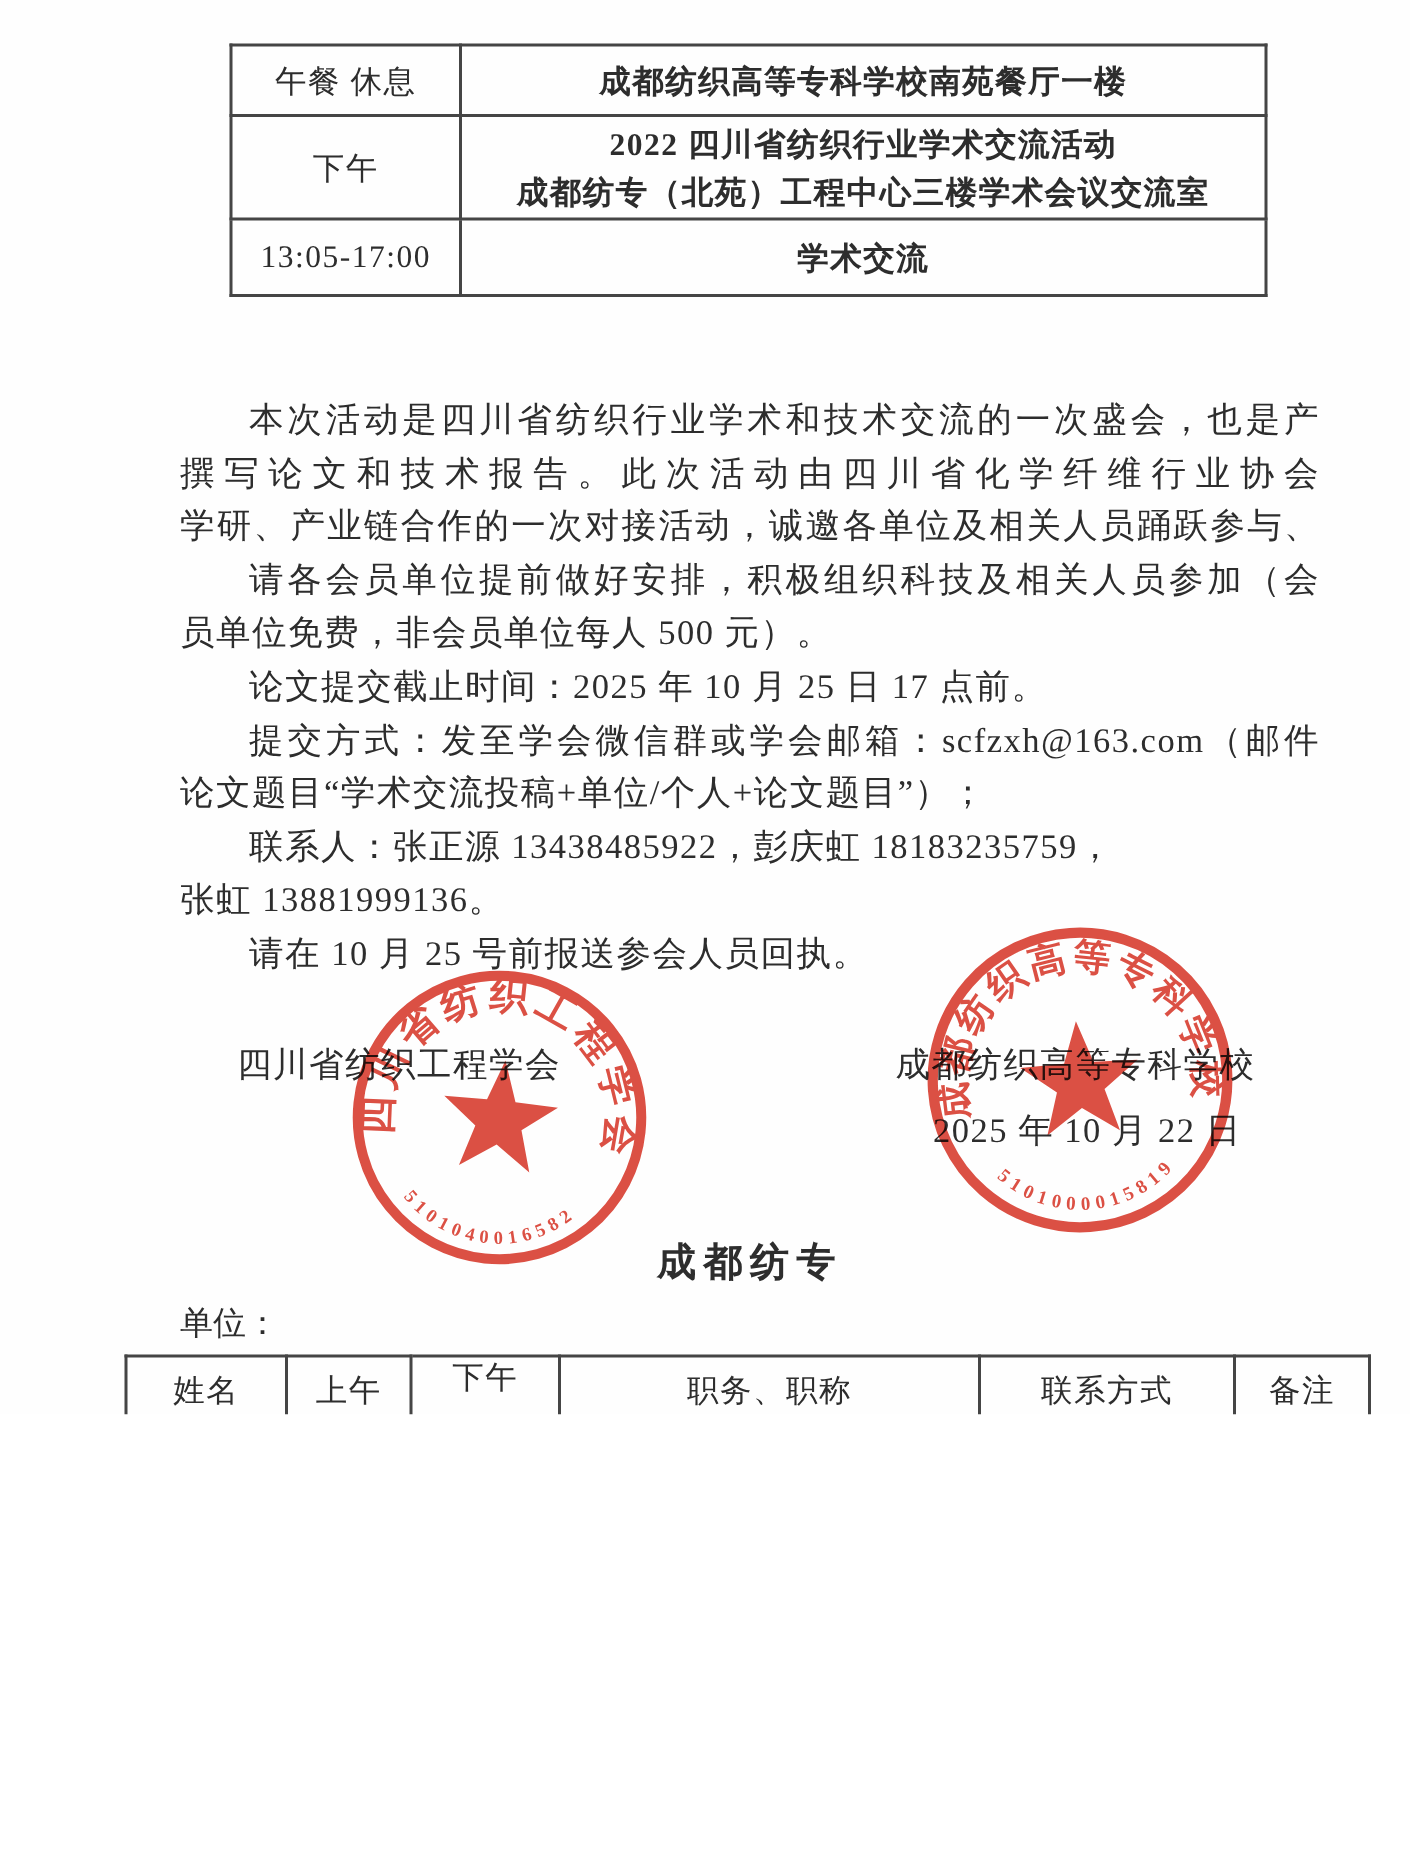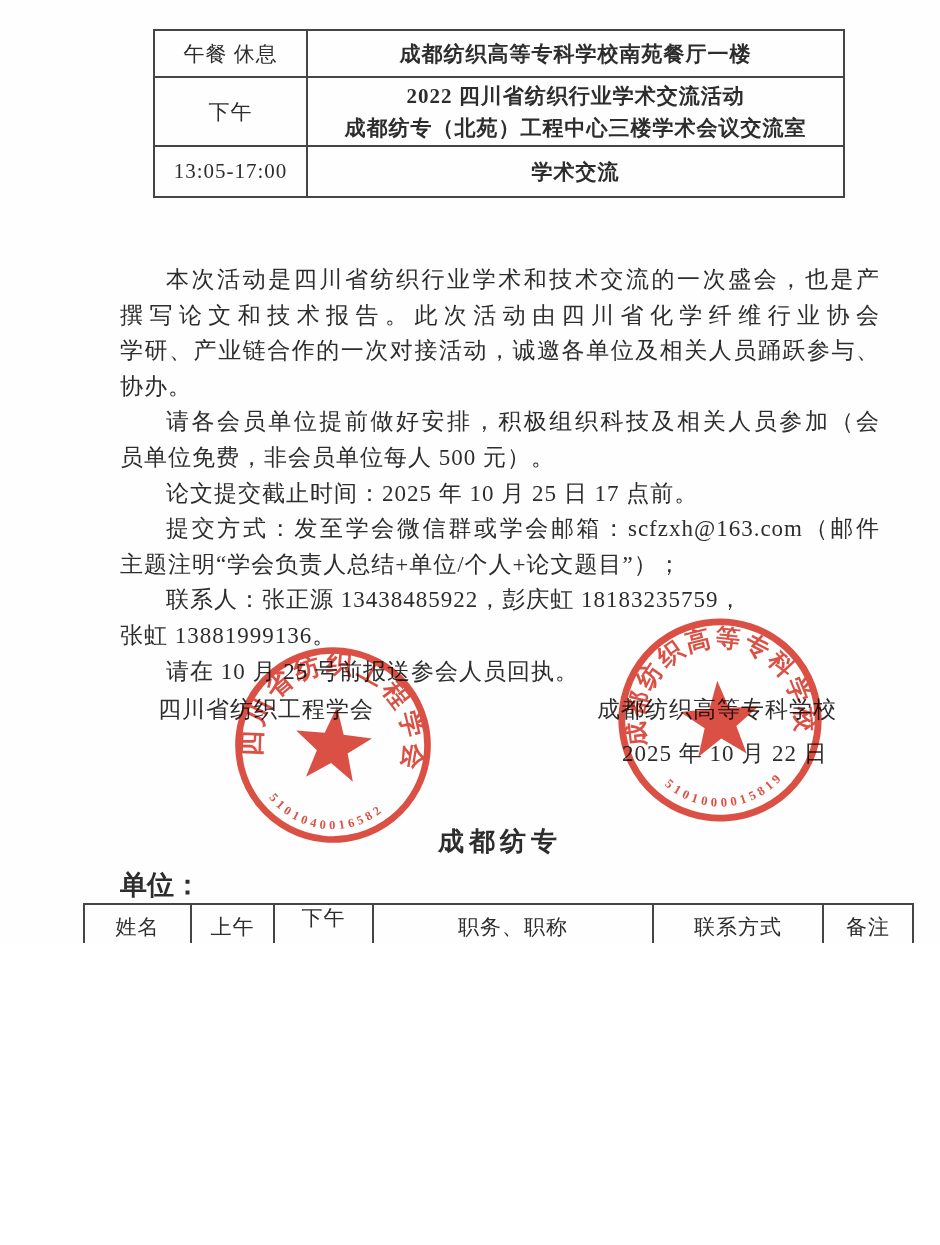--- a/index.html
+++ b/index.html
@@ -33,21 +33,21 @@
   .seal{position:absolute;mix-blend-mode:multiply;opacity:.88;}
   .seal-left{left:228px;top:640px;width:210px;height:210px;transform:rotate(6deg);}
   .seal-right{left:612px;top:612px;width:216px;height:216px;transform:rotate(-4deg);}
   .seal text{font-family:"Liberation Serif","DejaVu Serif",serif;font-weight:bold;}
   .ringtext{font-size:27px;letter-spacing:4px;}
   .ringtext-r{font-size:25px;letter-spacing:3px;}
   .serial{font-size:13px;letter-spacing:4px;font-weight:normal;}
   
   .reply-title{position:absolute;left:120px;top:824px;width:760px;text-align:center;
     font-size:26px;font-weight:700;letter-spacing:5px;font-family:"Liberation Sans","DejaVu Sans",sans-serif;}
-  .unit-label{position:absolute;left:120px;top:867px;font-size:27px;font-weight:bold;}
+  .unit-label{position:absolute;left:120px;top:867px;font-size:22px;}
   .reply{position:absolute;left:83px;top:903px;width:831px;font-size:21px;letter-spacing:1px;}
   .reply th{font-weight:normal;height:44px;text-align:center;}
   .reply td{height:46px;}
   .reply .raised{display:inline-block;transform:translateY(-9px);}
 </style>
 </head>
 <body>
 
 <div class="page">
 
@@ -76,26 +76,25 @@
             <div>学术交流</div>
           </td>
         </tr>
       </tbody>
   </table>
 
   <div class="bodytext">
       <div class="bline indent fill">本次活动是四川省纺织行业学术和技术交流的一次盛会，也是产</div>
       <div class="bline fill">撰写论文和技术报告。此次活动由四川省化学纤维行业协会</div>
       <div class="bline fill">学研、产业链合作的一次对接活动，诚邀各单位及相关人员踊跃参与、</div>
-      <div class="bline">协办。</div>
       <div class="bline indent fill">请各会员单位提前做好安排，积极组织科技及相关人员参加（会</div>
       <div class="bline">员单位免费，非会员单位每人 500 元）。</div>
       <div class="bline indent">论文提交截止时间：2025 年 10 月 25 日 17 点前。</div>
       <div class="bline indent fill">提交方式：发至学会微信群或学会邮箱：scfzxh@163.com（邮件</div>
-      <div class="bline">主题注明“学会负责人总结+单位/个人+论文题目”）；</div>
+      <div class="bline">论文题目“学术交流投稿+单位/个人+论文题目”）；</div>
       <div class="bline indent">联系人：张正源 13438485922，彭庆虹 18183235759，</div>
       <div class="bline">张虹 13881999136。</div>
       <div class="bline indent">请在 10 月 25 号前报送参会人员回执。</div>
     </div>
 
   <div class="sig sig-left">四川省纺织工程学会</div>
   <div class="sig sig-right">成都纺织高等专科学校</div>
   <div class="sig sig-date">2025 年 10 月 22 日</div>
 
   <svg class="seal seal-left" viewBox="0 0 220 220">

